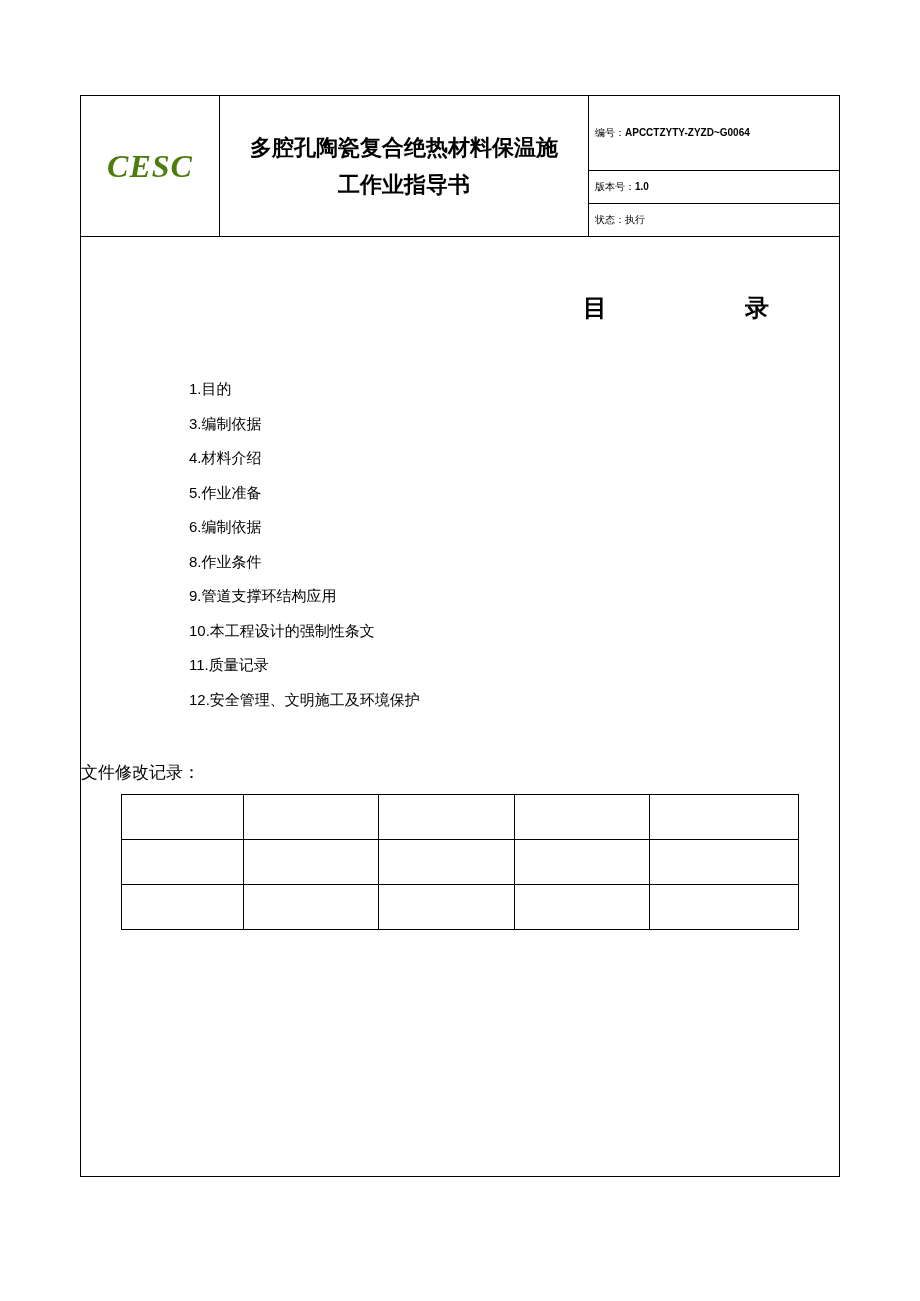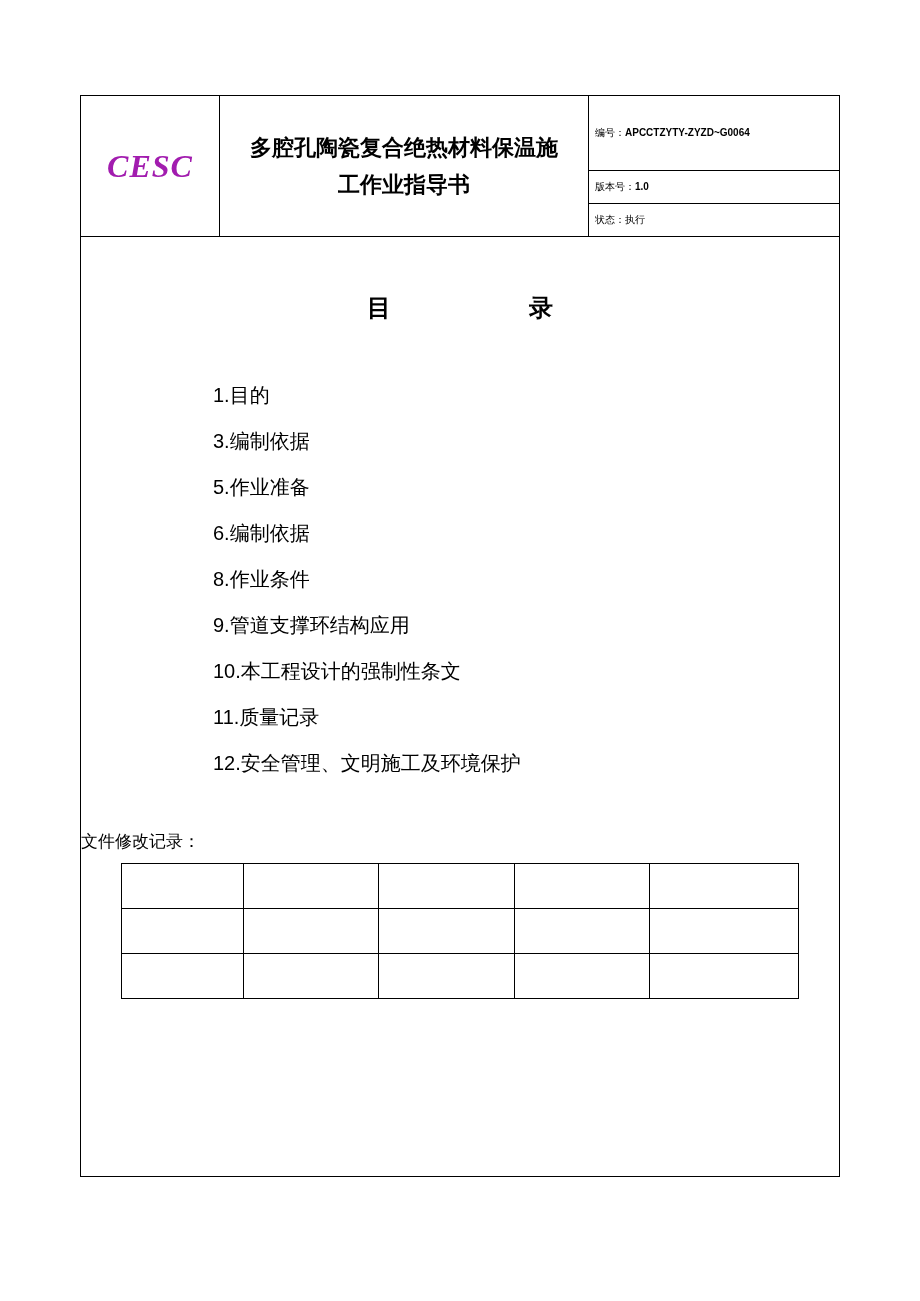--- a/index.html
+++ b/index.html
@@ -28,21 +28,21 @@
   }
   .logo-cell {
     width: 138px;
     padding: 0;
     text-align: center;
   }
   .logo {
     font-family: "Times New Roman", serif;
     font-style: italic;
     font-weight: bold;
-    color: #a21caf;
+    color: #4d7c0f;
     font-size: 32px;
     letter-spacing: 1px;
   }
   .title-cell {
     width: 360px;
     text-align: center;
     font-size: 22px;
     font-weight: bold;
     line-height: 1.7;
     padding: 0 4px;
@@ -61,30 +61,30 @@
   }
   .content-wrap {
     border-left: 1.5px solid #000;
     border-right: 1.5px solid #000;
     border-bottom: 1.5px solid #000;
     padding: 55px 40px 60px 40px;
     min-height: 940px;
     box-sizing: border-box;
   }
   .toc-title {
-    text-align: center;
+    text-align: right;
     font-size: 24px;
     font-weight: bold;
     letter-spacing: 30px;
     margin-bottom: 48px;
     padding-left: 30px;
   }
   .toc-list {
-    margin-left: 92px;
-    font-size: 20px;
+    margin-left: 68px;
+    font-size: 15px;
     line-height: 2.3;
     font-family: "SimSun", serif;
   }
   .toc-num {
     font-family: Arial, sans-serif;
   }
   .revision-label {
     font-size: 17px;
     margin-top: 44px;
     margin-bottom: 10px;
@@ -135,20 +135,21 @@
     </tr>
   </tbody>
     </table>
 
   <div class="content-wrap">
     <div class="toc-title">目　　录</div>
 
     <div class="toc-list">
       <div><span class="toc-num">1.</span><span>目的</span></div>
       <div><span class="toc-num">3.</span><span>编制依据</span></div>
+      <div><span class="toc-num">4.</span><span>材料介绍</span></div>
       <div><span class="toc-num">5.</span><span>作业准备</span></div>
       <div><span class="toc-num">6.</span><span>编制依据</span></div>
       <div><span class="toc-num">8.</span><span>作业条件</span></div>
       <div><span class="toc-num">9.</span><span>管道支撑环结构应用</span></div>
       <div><span class="toc-num">10.</span><span>本工程设计的强制性条文</span></div>
       <div><span class="toc-num">11.</span><span>质量记录</span></div>
       <div><span class="toc-num">12.</span><span>安全管理、文明施工及环境保护</span></div>
     </div>
 
     <div class="revision-label">文件修改记录：</div>

